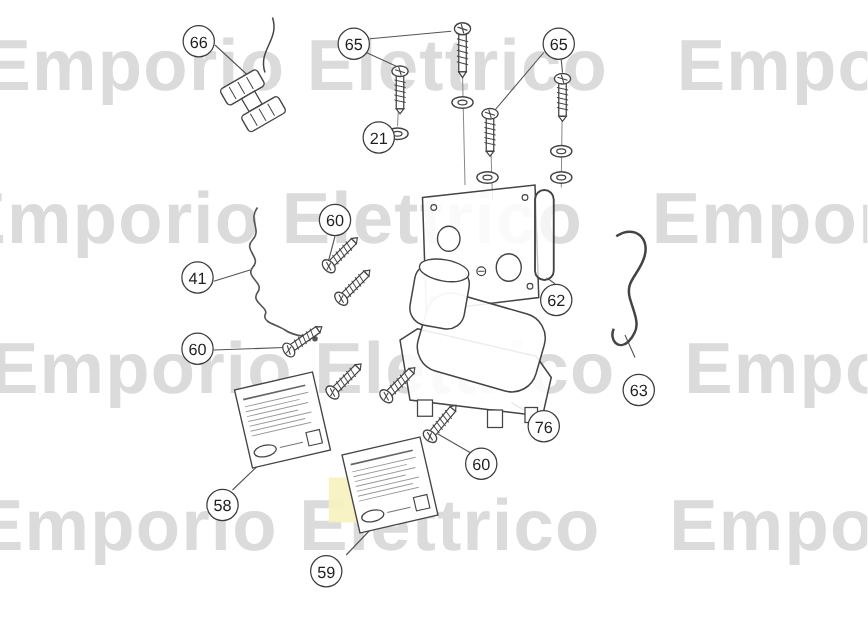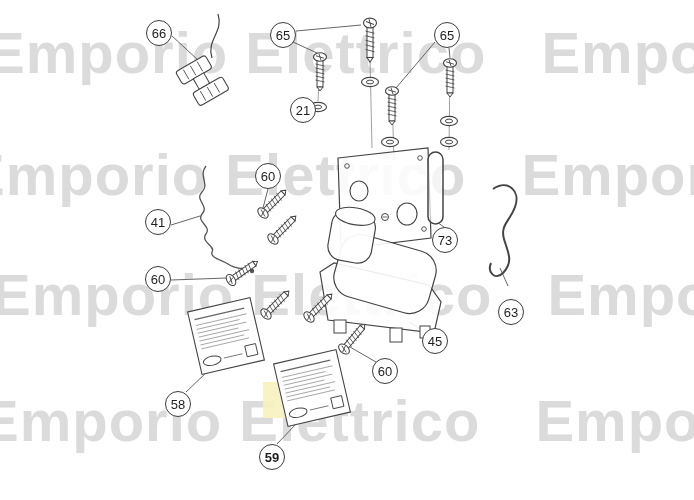--- a/index.html
+++ b/index.html
@@ -214,31 +214,31 @@
   <div class="callout" style="left:255px; top:163px;">
       <span>60</span>
     </div>
   <div class="callout" style="left:145px; top:209px;">
       <span>41</span>
     </div>
   <div class="callout" style="left:145px; top:266px;">
       <span>60</span>
     </div>
   <div class="callout" style="left:432px; top:227px;">
-      <span>73</span>
+      <span>62</span>
     </div>
   <div class="callout" style="left:498px; top:299px;">
       <span>63</span>
     </div>
   <div class="callout" style="left:422px; top:328px;">
-      <span>45</span>
+      <span>76</span>
     </div>
   <div class="callout" style="left:372px; top:358px;">
       <span>60</span>
     </div>
   <div class="callout" style="left:165px; top:391px;justify-content:center;">
       <span>58</span>
     </div>
-  <div class="callout" style="left:259px; top:444px;font-weight:bold;">
+  <div class="callout" style="left:248px; top:444px;">
       <span>59</span>
     </div>
 
 </div>
 
 </body></html>

